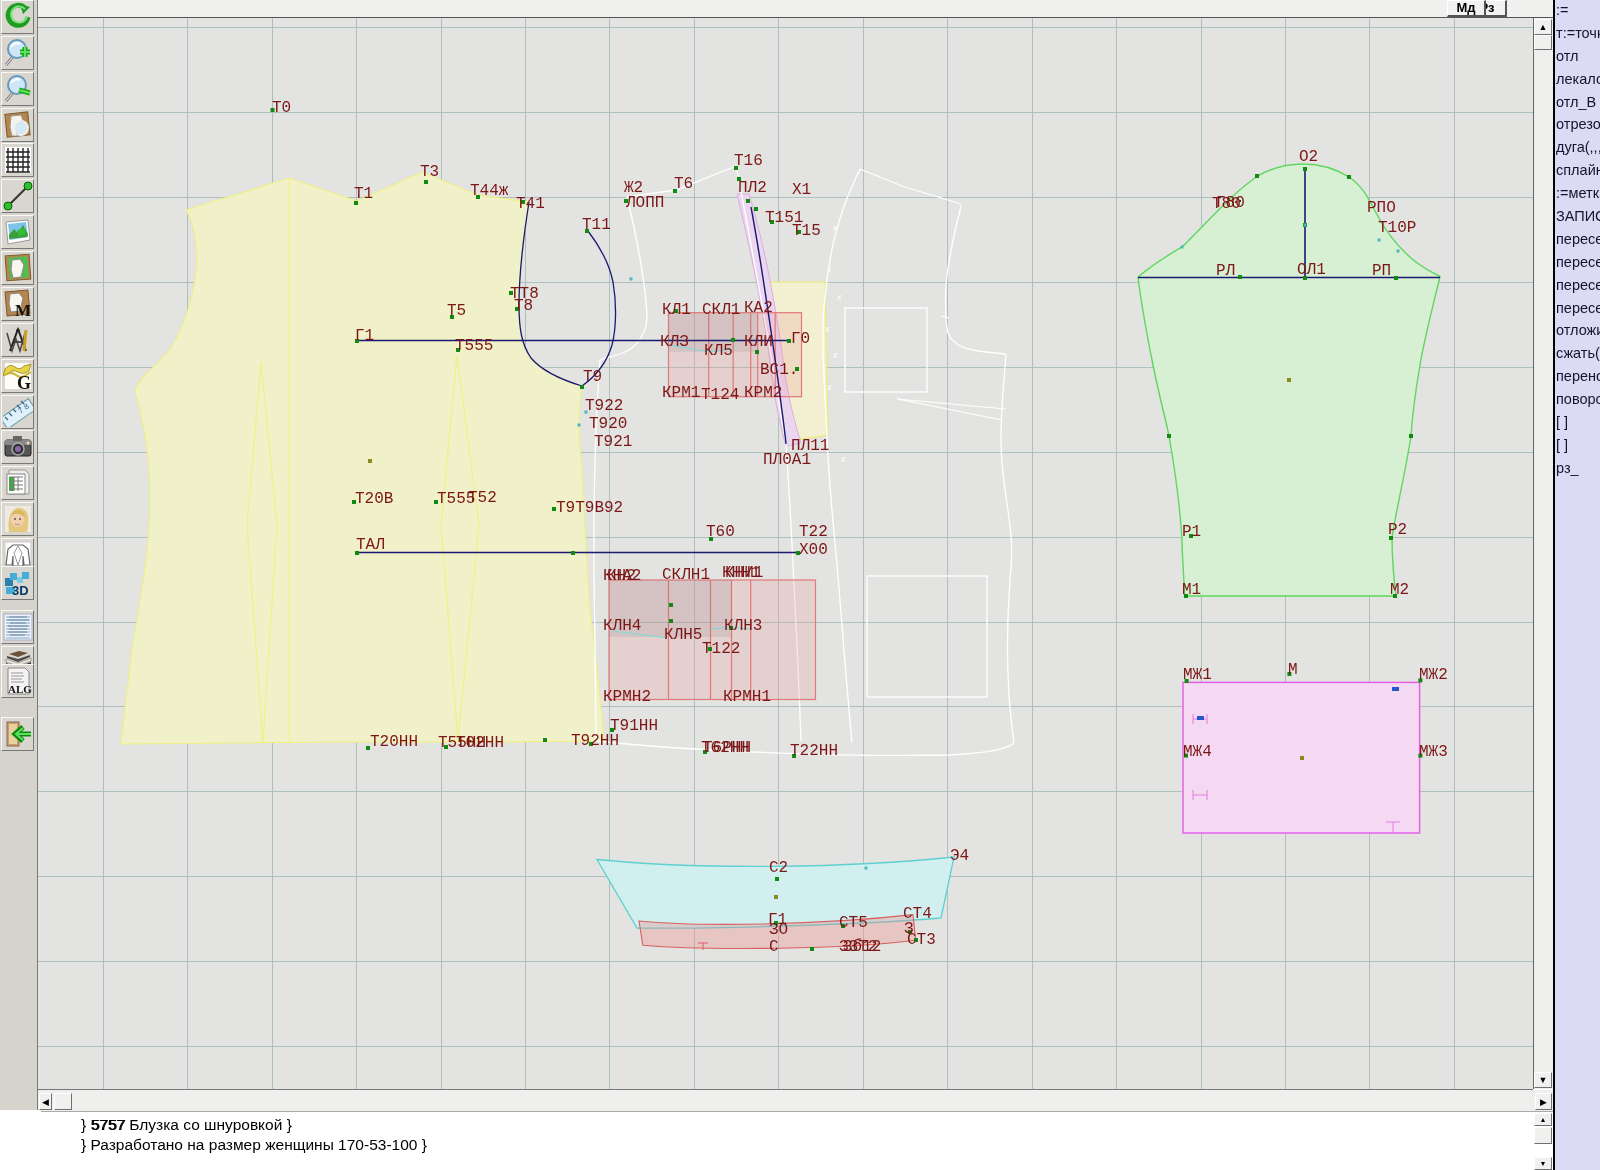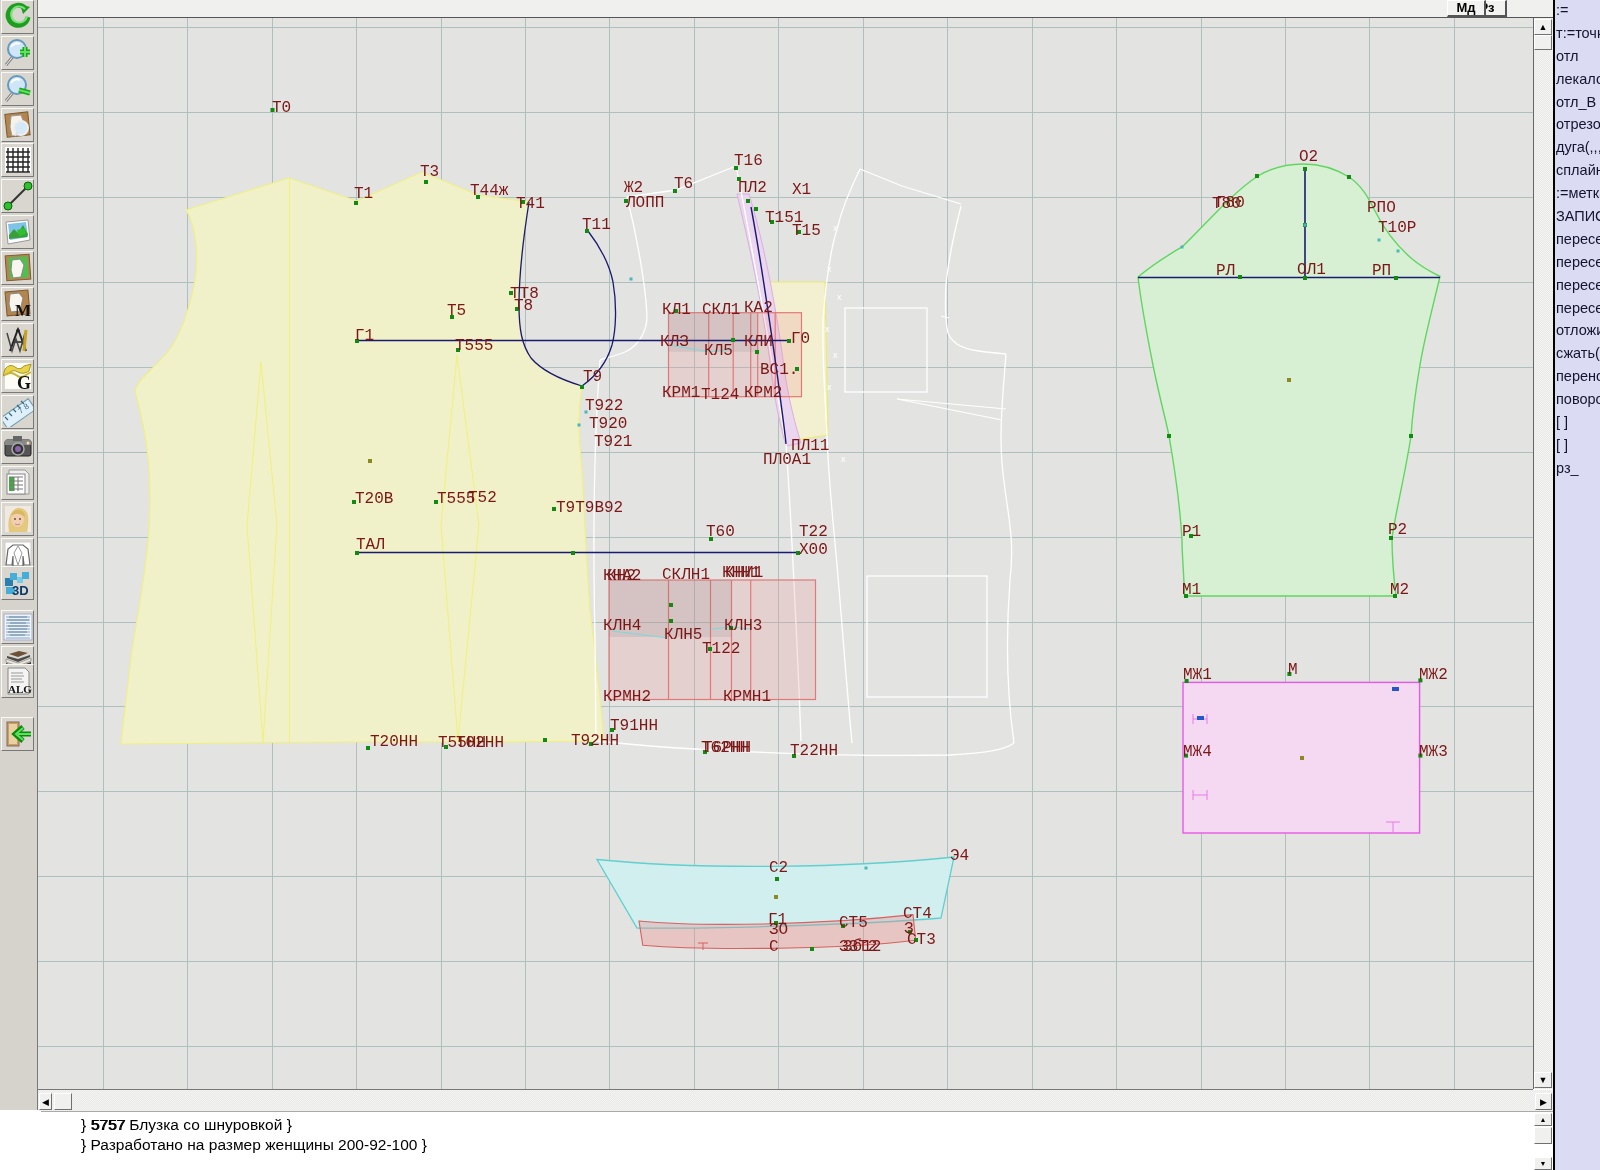--- a/index.html
+++ b/index.html
@@ -564,21 +564,21 @@
 <div class="sbtn" style="left:1534px;top:35px;width:18px;height:15px"></div>
 <div class="sbtn" style="left:1534px;top:1072px;width:18px;height:16px">▼</div>
 
 <div class="sb" style="left:38px;top:1090px;width:1515px;height:21px"></div>
 <div class="sbtn" style="left:39px;top:1093px;width:13px;height:17px">◀</div>
 <div class="sbtn" style="left:54px;top:1093px;width:18px;height:17px"></div>
 <div class="sbtn" style="left:1535px;top:1093px;width:17px;height:17px">▶</div>
 
 <div id="status">
 <div style="position:absolute;left:40px;top:4px">} <span style="text-shadow:1px 0 #000">5757</span> Блузка со шнуровкой }</div>
-<div style="position:absolute;left:40px;top:24px">} Разработано на размер женщины 200-92-100 }</div>
+<div style="position:absolute;left:40px;top:24px">} Разработано на размер женщины 170-53-100 }</div>
 </div>
 
 <div class="sbtn" style="left:1534px;top:1113px;width:18px;height:13px;font-size:7px">▲</div>
 <div class="sbtn" style="left:1534px;top:1127px;width:18px;height:17px"></div>
 <div class="sbtn" style="left:1534px;top:1157px;width:18px;height:13px;font-size:7px">▼</div>
 
 <div id="panel">
 <div class="pl">:=</div>
 <div class="pl">т:=точка</div>
 <div class="pl">отл</div>

